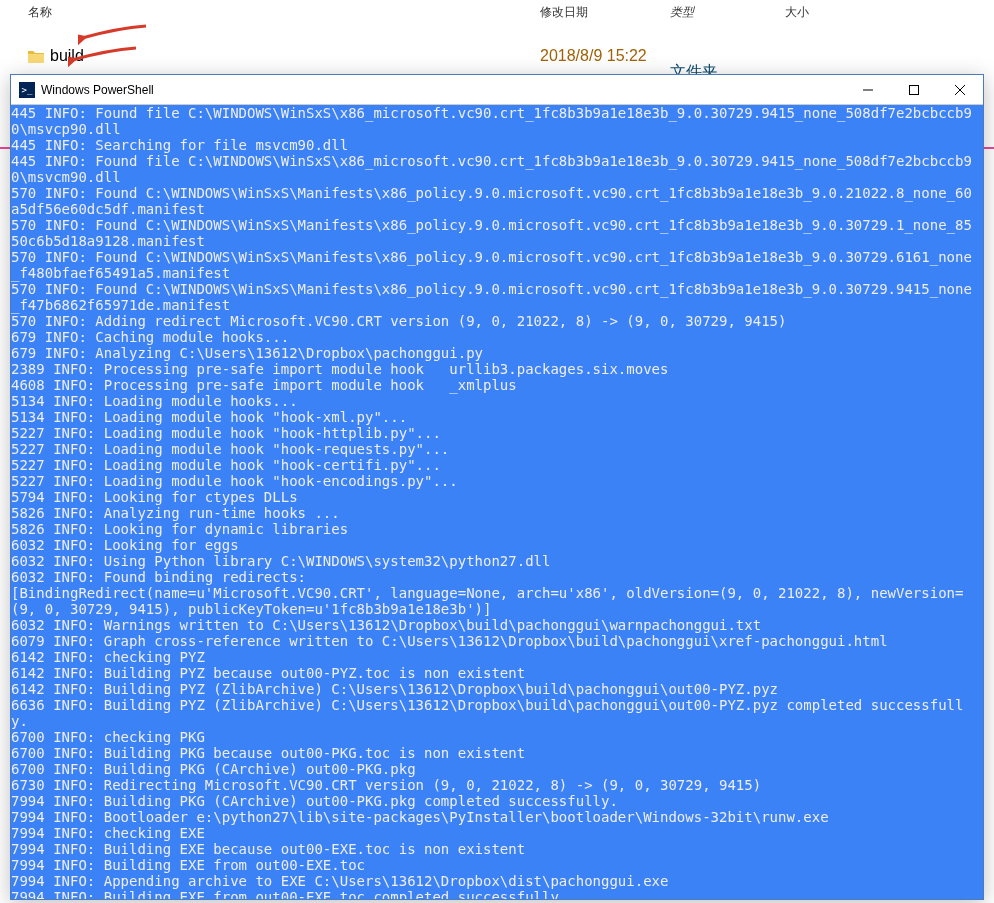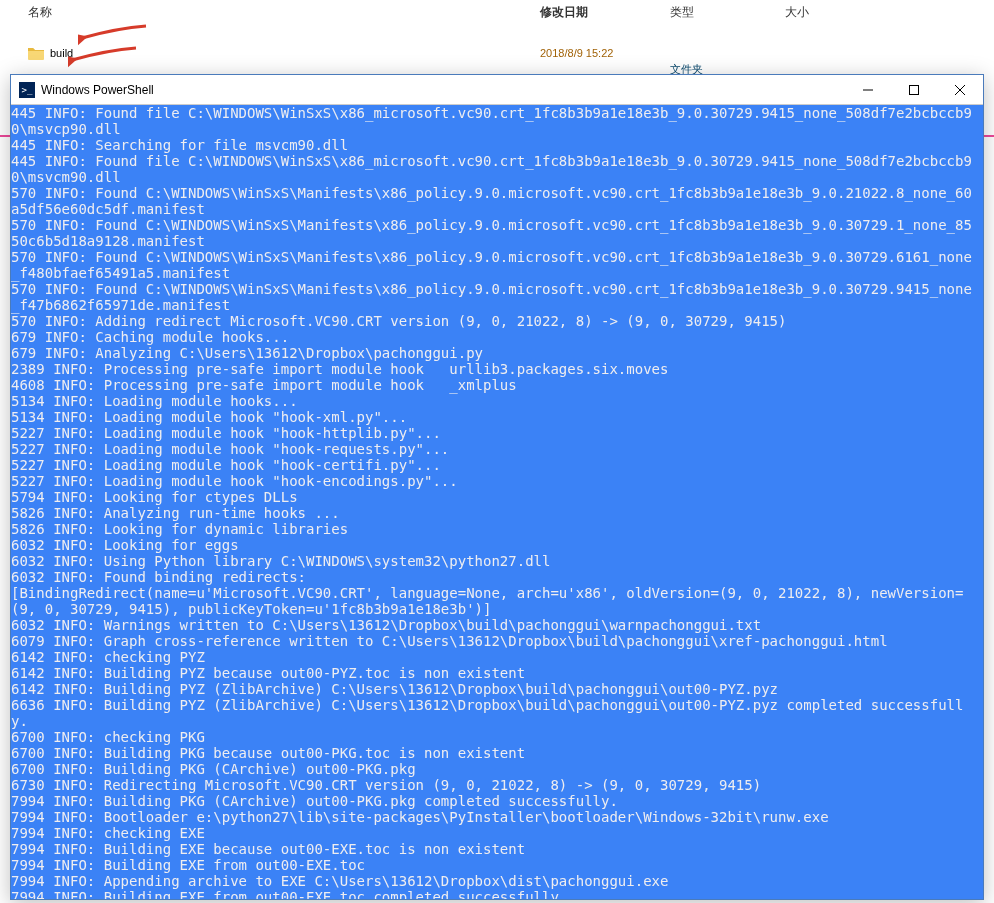--- a/index.html
+++ b/index.html
@@ -1,27 +1,27 @@
 <!DOCTYPE html>
 <html><head>
 <meta charset="utf-8">
 <style>
   * { box-sizing: border-box; margin: 0; padding: 0; }
   body { width: 994px; height: 903px; font-family: "Microsoft YaHei", sans-serif; font-size: 12px; background: #fff; overflow: hidden; position: relative; }
 
   .explorer { width: 994px; background: #fff; border-bottom: 2px solid #ec4899; }
   .explorer-header { display: flex; padding: 4px 0 4px 28px; color: #333; font-size: 12px; }
   .col-name { width: 512px; }
-  .col-date { width: 130px; font-weight: bold; }
-  .col-type { width: 115px; }
+  .col-date { width: 130px; }
+  .col-type { width: 115px; font-style: italic; }
   .col-size { width: 100px; }
   .explorer-row { display: flex; align-items: center; padding: 3px 0 3px 28px; }
   .folder-icon { width: 16px; height: 14px; margin-right: 6px; display: inline-block; }
   .folder-icon svg { width: 16px; height: 14px; }
-  .cell { font-size: 11px; color: #000; }
+  .cell { font-size: 16px; color: #000; }
   .cell-name { width: 490px; }
   .cell-date { width: 130px; color: #a16207; }
   .cell-type { width: 115px; color: #0c4a6e; margin-top: 34px; }
   .cell-size { width: 100px; color: #333; }
 
   .arrow { position: absolute; pointer-events: none; }
   .arrow svg { display: block; }
 
   .terminal-window { position: absolute; left: 10px; top: 74px; width: 974px; background: #fff; border: 1px solid #4a7bbb; box-shadow: 0 4px 20px rgba(0,0,0,0.25); }
   .titlebar { height: 30px; background: #fff; display: flex; align-items: center; border-bottom: 1px solid #ccc; }

